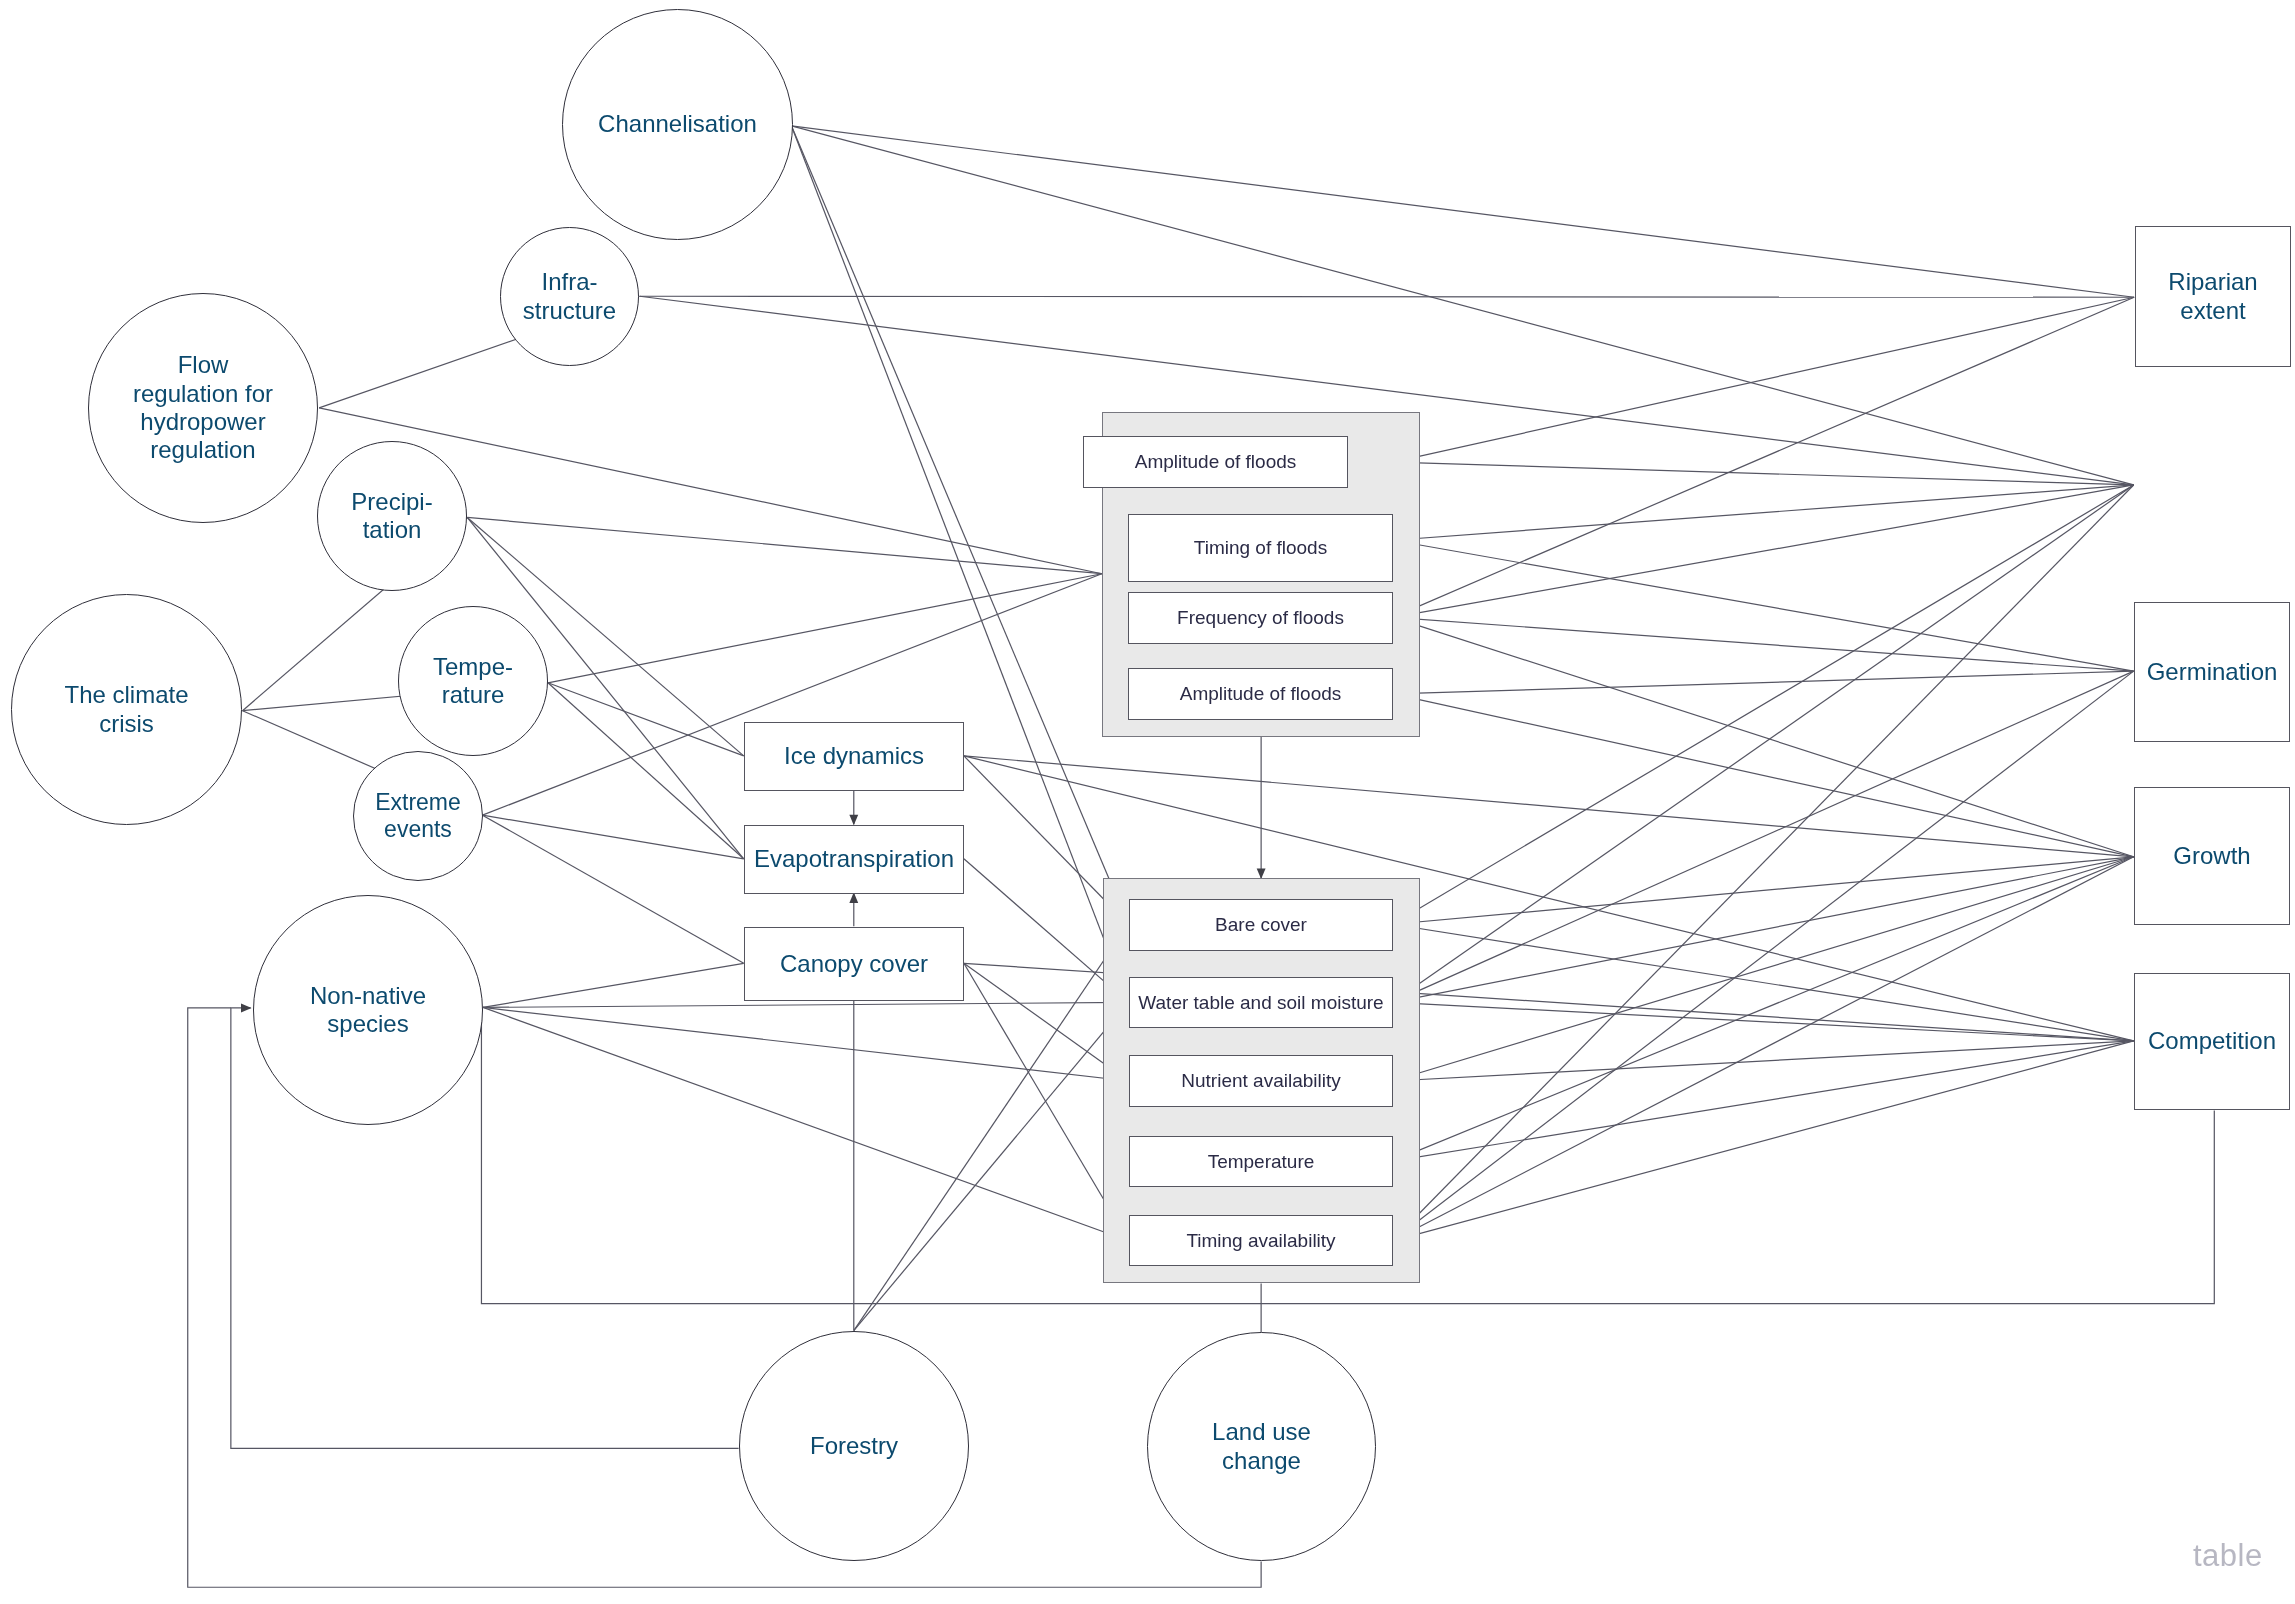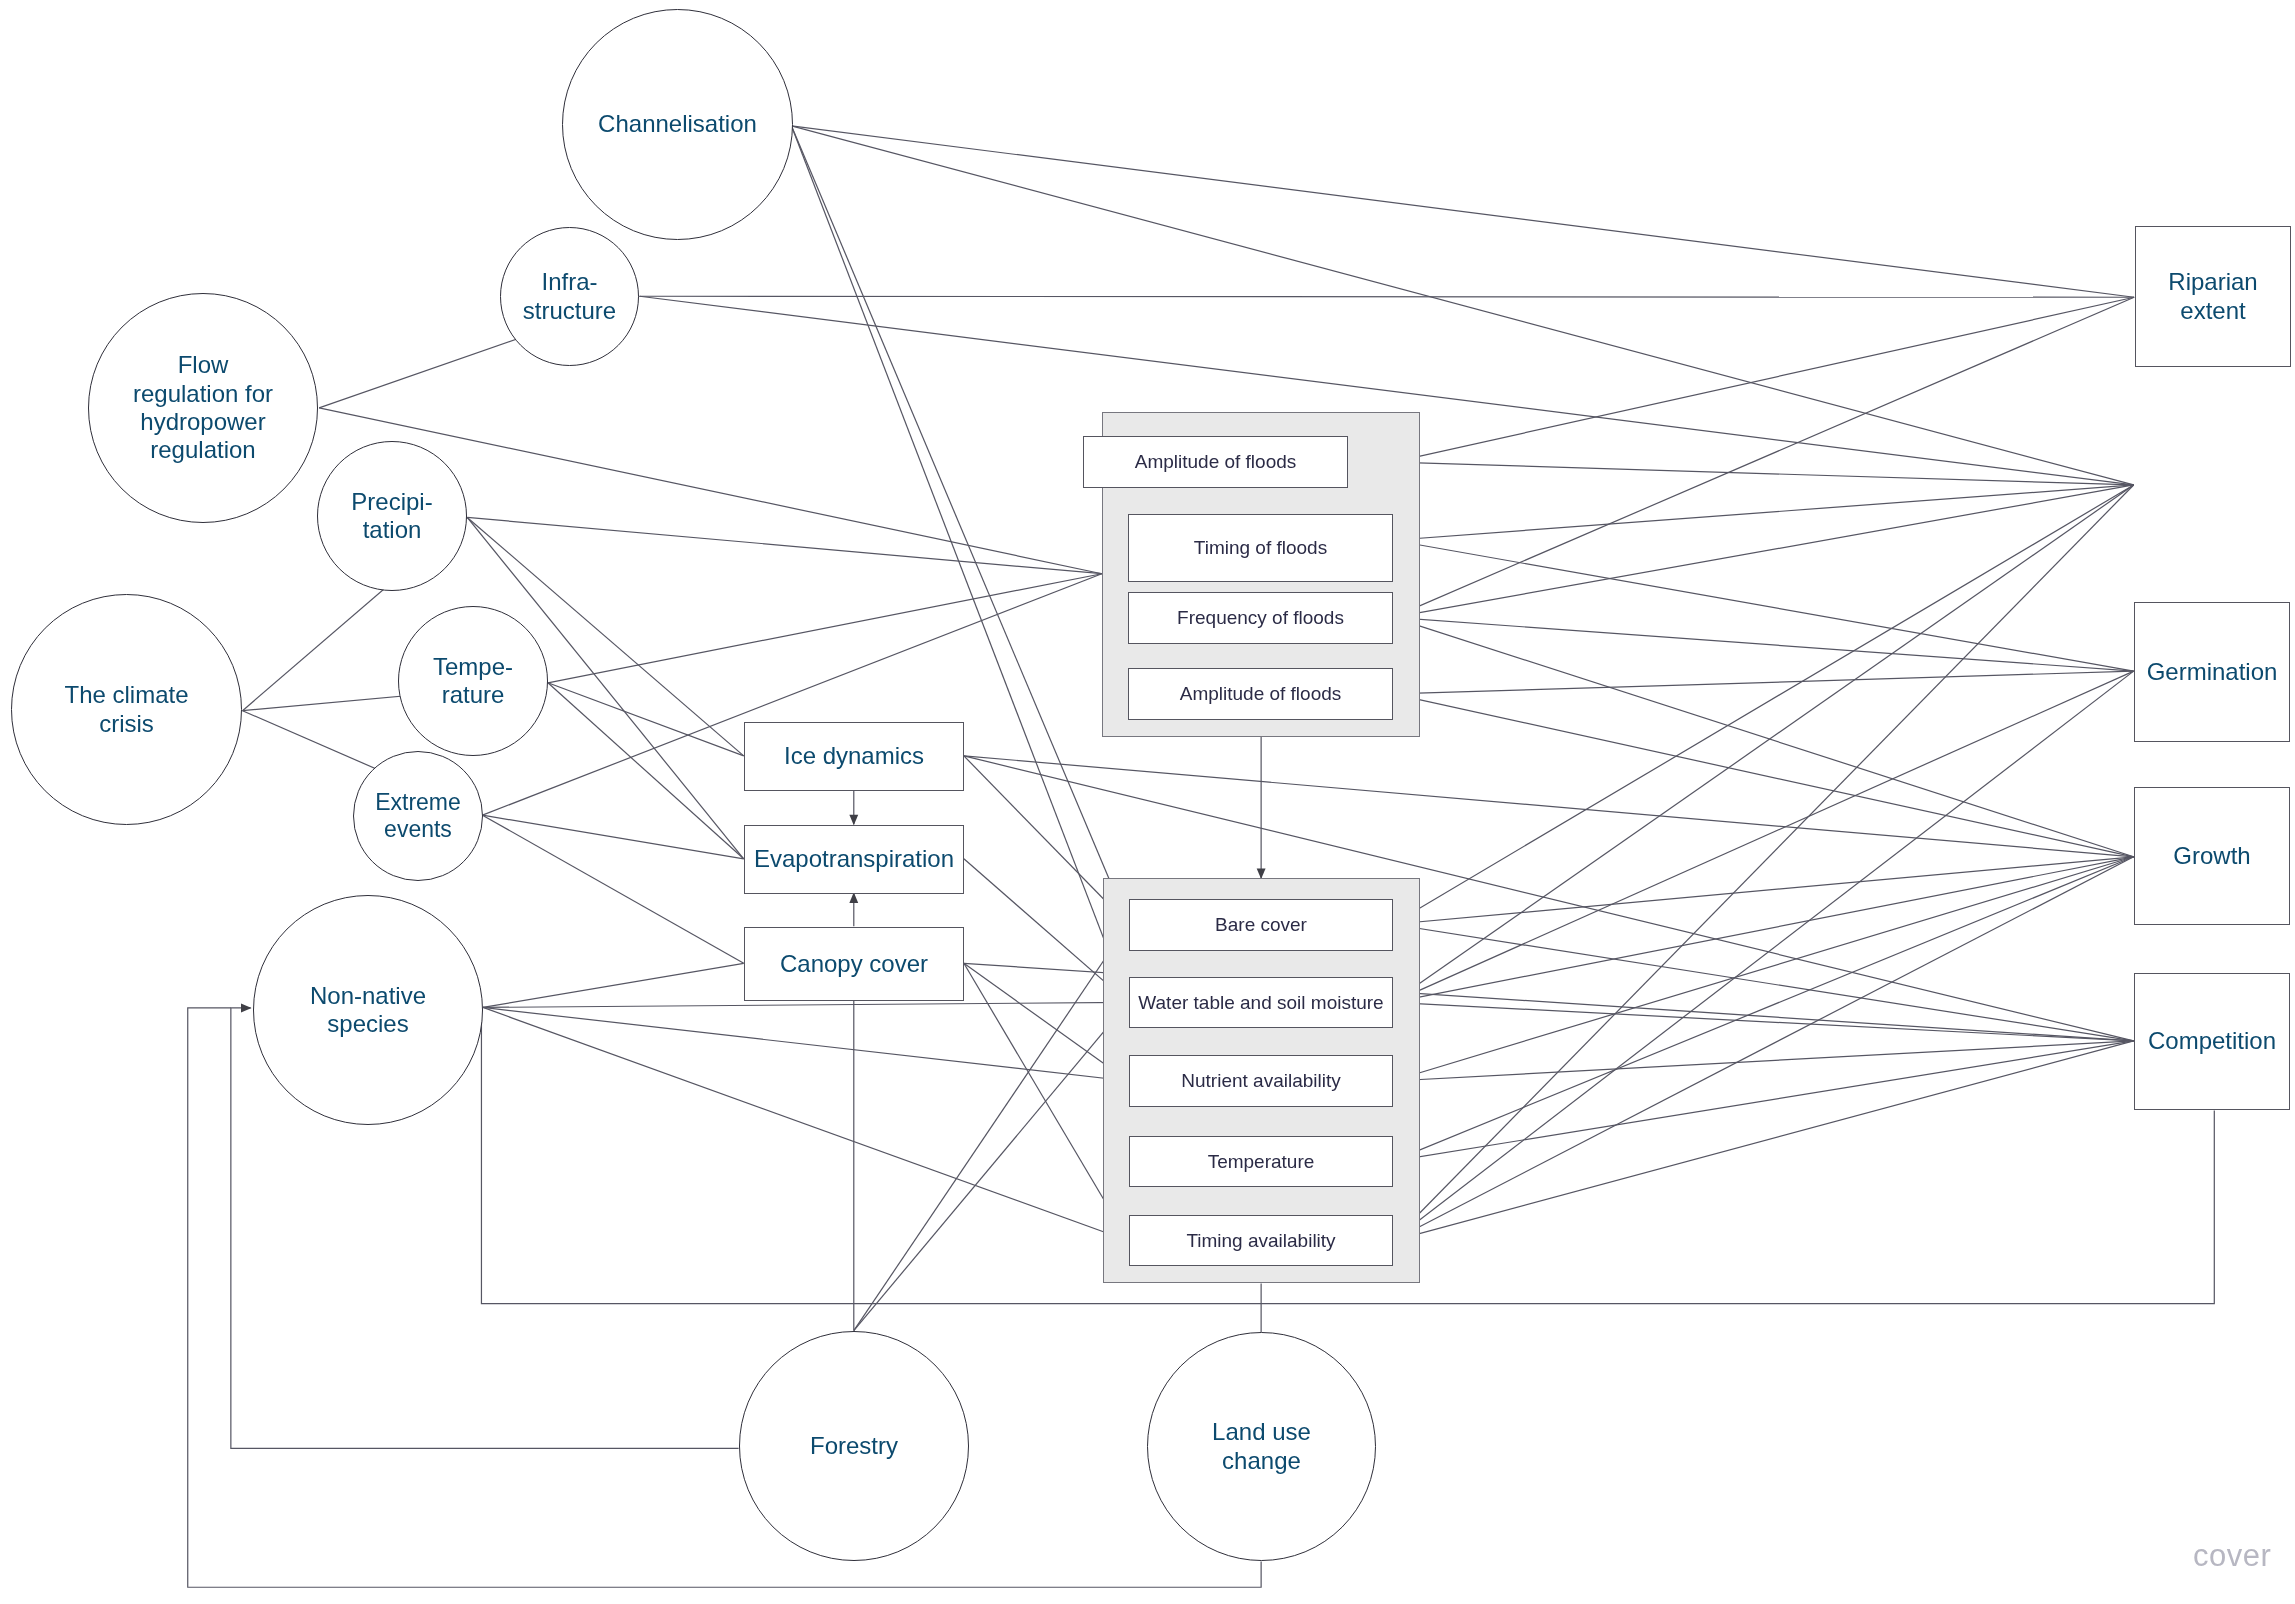--- a/index.html
+++ b/index.html
@@ -167,15 +167,15 @@
     </div>
 <div class="node rect" style="left:2134px;top:602px;width:156px;height:140px;font-size:24px">
       <span>Germination</span>
     </div>
 <div class="node rect" style="left:2134px;top:787px;width:156px;height:138px;font-size:24px">
       <span>Growth</span>
     </div>
 <div class="node rect" style="left:2134px;top:973px;width:156px;height:137px;font-size:24px">
       <span>Competition</span>
     </div>
-<div class="wm" style="left:2193px;top:1538px;font-size:31px">cover</div>
+<div class="wm" style="left:2193px;top:1538px;font-size:31px">table</div>
 </div>
 
 
 </body></html>

